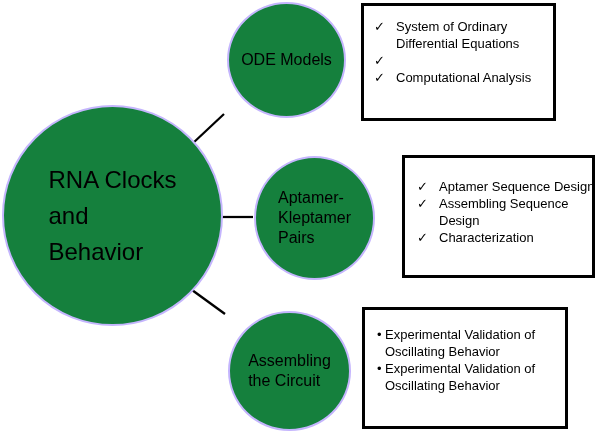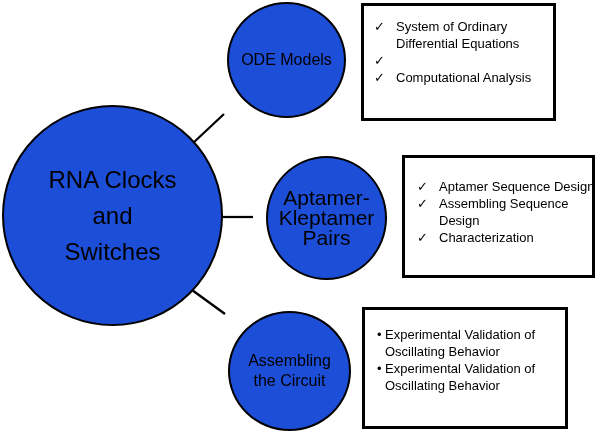--- a/index.html
+++ b/index.html
@@ -18,51 +18,51 @@
   }
   svg.connectors {
     position: absolute;
     left: 0;
     top: 0;
     width: 600px;
     height: 435px;
   }
   .circle {
     position: absolute;
-    border: 2px solid #000000;
+    border: 2px solid #c4b5fd;
     border-radius: 50%;
-    background: #1d4ed8;
+    background: #15803d;
     display: flex;
     align-items: center;
     justify-content: center;
-    text-align: center;
+    text-align: left;
     box-sizing: border-box;
   }
   .circle-main {
     left: 2px;
     top: 105px;
     width: 221px;
     height: 221px;
     font-size: 24px;
     line-height: 36px;
   }
   .circle-ode {
     left: 227px;
     top: 2px;
     width: 119px;
     height: 116px;
     font-size: 16px;
     line-height: 20px;
   }
   .circle-aptamer {
-    left: 266px;
+    left: 254px;
     top: 156px;
     width: 121px;
     height: 124px;
-    font-size: 21px;
+    font-size: 16px;
     line-height: 20px;
   }
   .circle-assembling {
     left: 228px;
     top: 311px;
     width: 123px;
     height: 120px;
     font-size: 16px;
     line-height: 20px;
   }
@@ -117,21 +117,21 @@
   <svg class="connectors" viewBox="0 0 600 435">
     <line x1="192" y1="144" x2="224" y2="114" stroke="#000000" stroke-width="2.25"></line>
     <line x1="222" y1="217" x2="253" y2="217" stroke="#000000" stroke-width="2.25"></line>
     <line x1="192" y1="290" x2="225" y2="314" stroke="#000000" stroke-width="2.25"></line>
   </svg>
 
   <div class="circle circle-main">
     <div>
       <span class="line">RNA Clocks</span>
       <span class="line">and</span>
-      <span class="line">Switches</span>
+      <span class="line">Behavior</span>
     </div>
   </div>
 
   <div class="circle circle-ode">
     <div>
       <span class="line">ODE Models</span>
     </div>
   </div>
 
   <div class="circle circle-aptamer">

